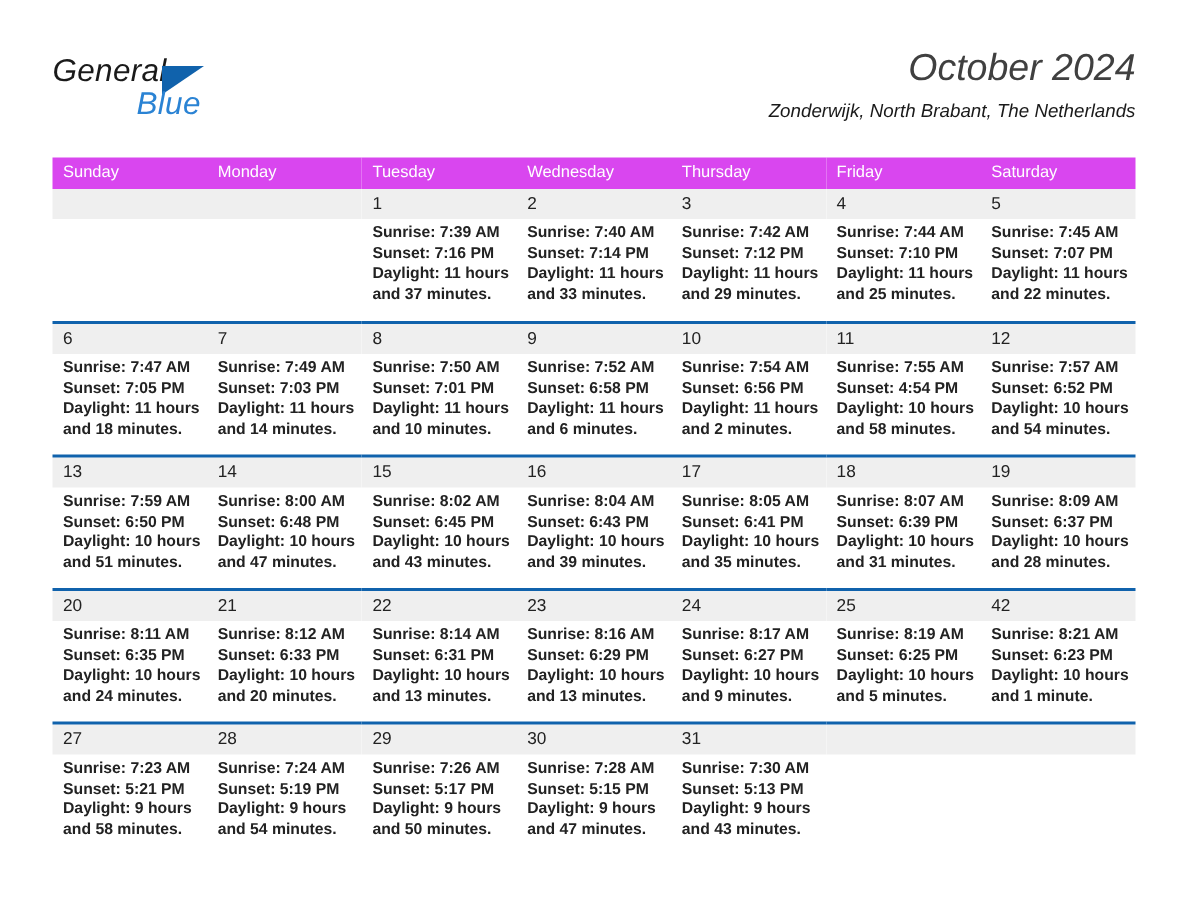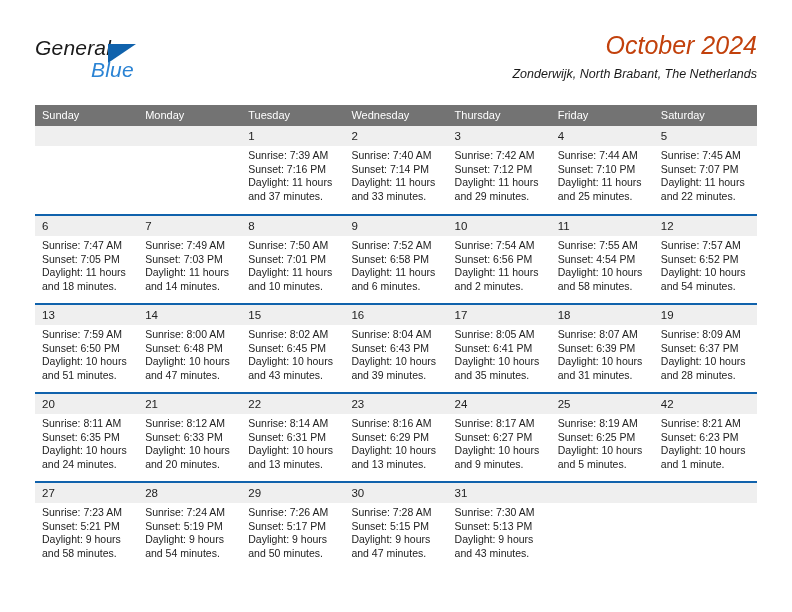--- a/index.html
+++ b/index.html
@@ -62,21 +62,21 @@
     letter-spacing: 0.2px;
   }
   .title-block {
     position: absolute;
     right: 0;
     top: 0;
     text-align: right;
   }
   .cal-title {
     font-size: 25px;
-    color: #c2410c;
+    color: #404040;
     line-height: 30px;
     white-space: nowrap;
   }
   .cal-subtitle {
     margin-top: 6px;
     font-size: 12.5px;
     color: #1a1a1a;
     line-height: 16px;
     white-space: nowrap;
   }
@@ -86,21 +86,21 @@
     position: absolute;
     left: 35px;
     top: 105px;
     width: 722px;
     border-collapse: collapse;
     table-layout: fixed;
   }
   .calendar col { width: 103.14px; }
 
   .calendar thead th {
-    background: #737373;
+    background: #d946ef;
     color: #ffffff;
     font-size: 11px;
     font-weight: normal;
     text-align: left;
     padding: 5px 0 5px 7px;
     height: 21px;
     line-height: 11px;
     border: none;
   }
 
@@ -119,20 +119,21 @@
     color: #222222;
     padding: 4px 0 4px 7px;
     height: 20px;
     line-height: 12px;
   }
   .dayinfo {
     padding: 3px 5px 0 7px;
     font-size: 10.5px;
     line-height: 13.6px;
     color: #222222;
+    font-weight: bold;
   }
   .dayinfo div { white-space: nowrap; }
 </style>
 </head>
 <body>
 
 <div class="page">
 
   <div class="header">
 

